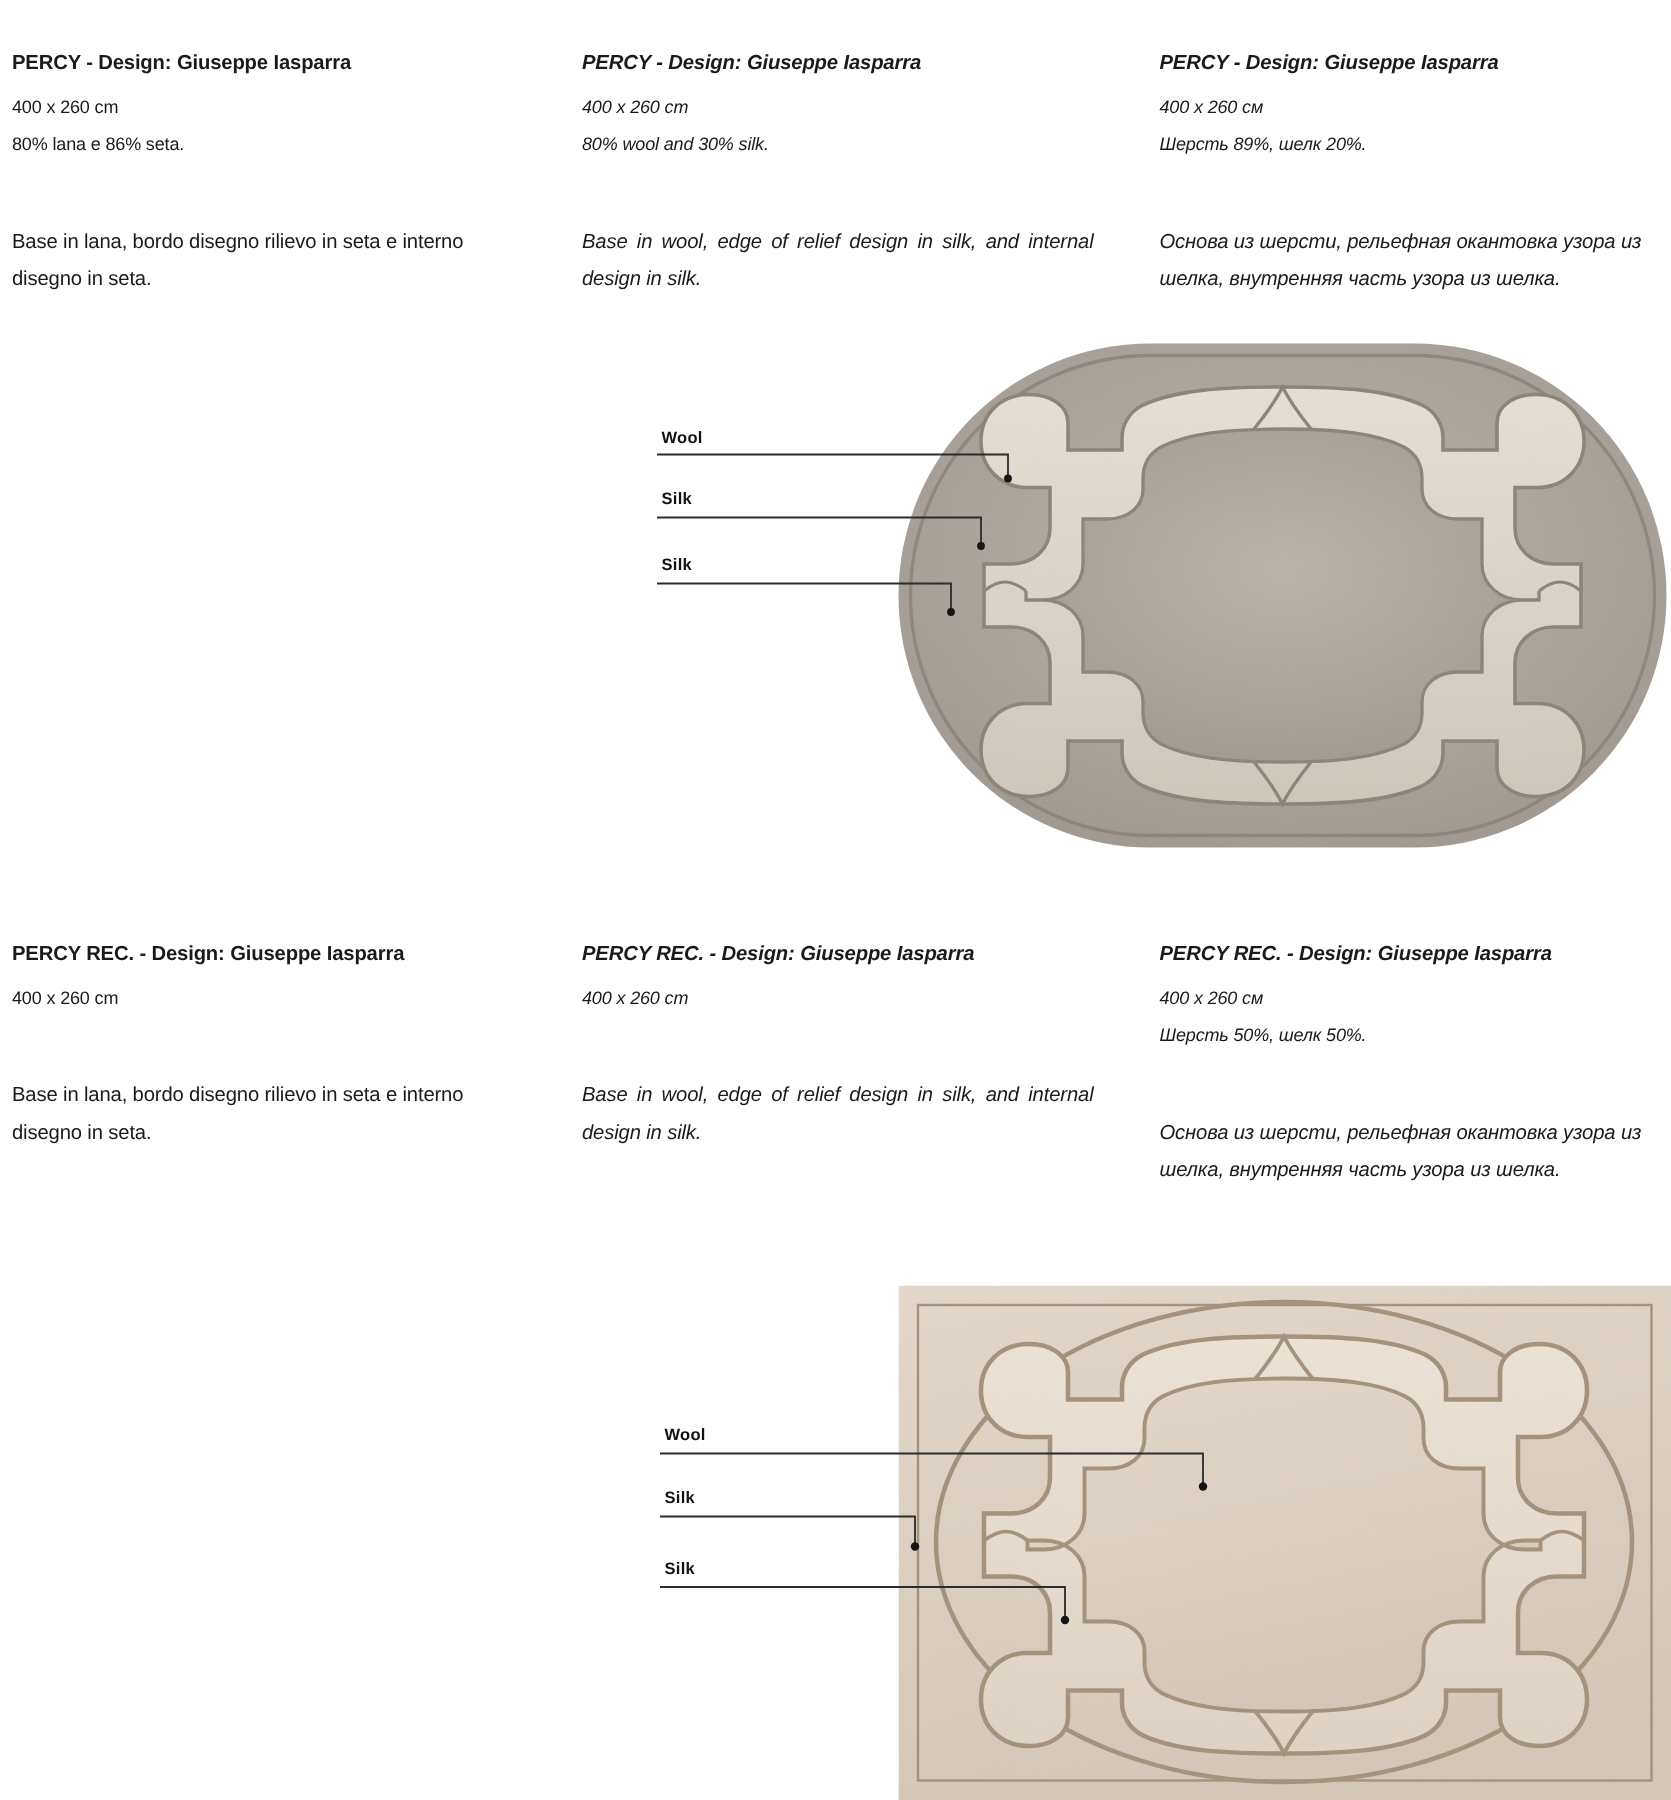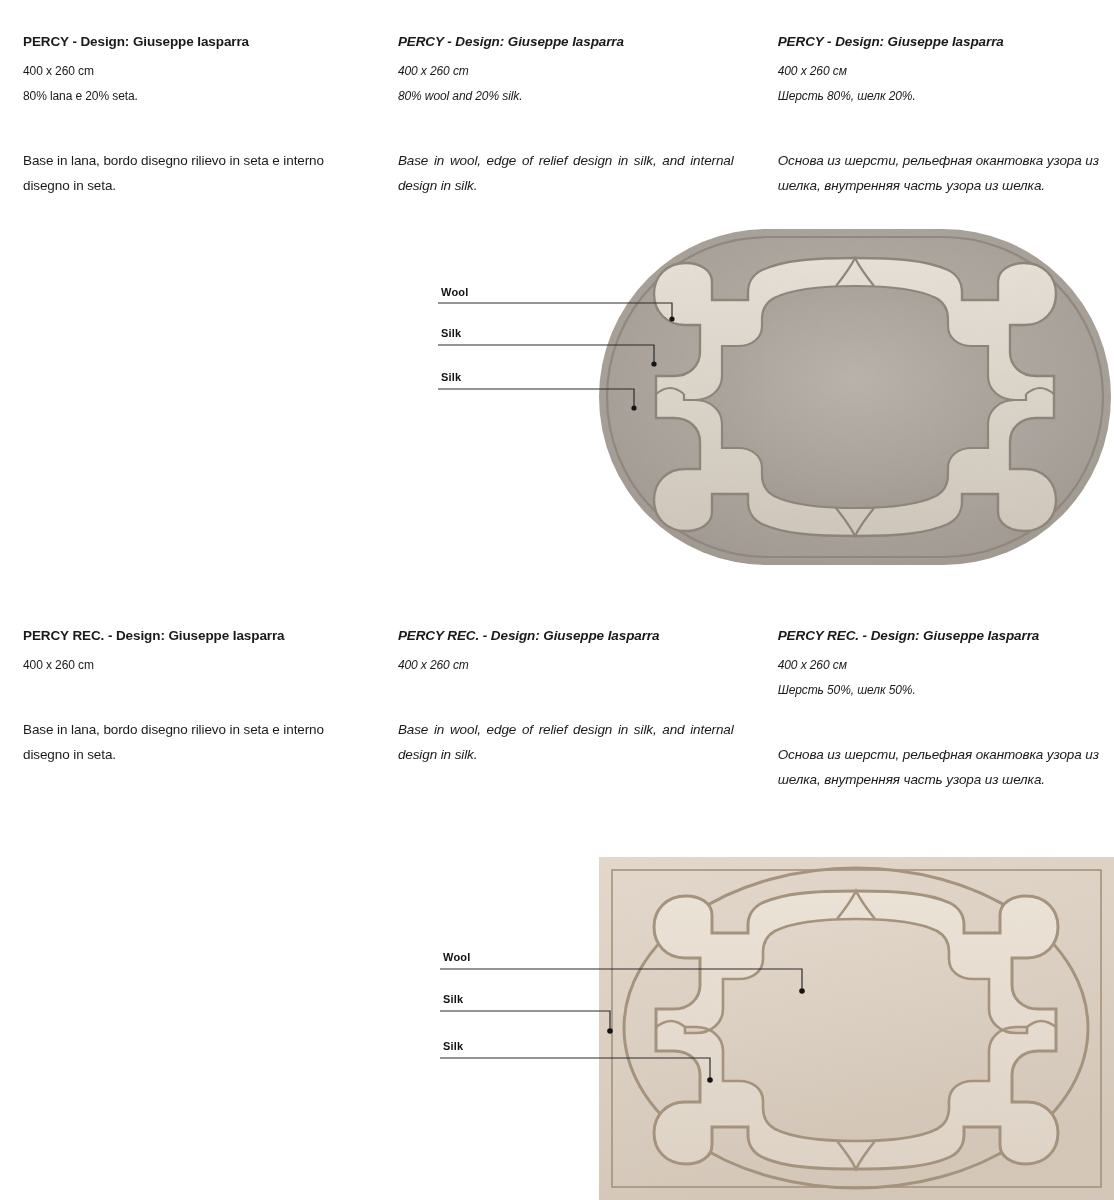--- a/index.html
+++ b/index.html
@@ -7,21 +7,21 @@
     width: 1114px;
     height: 1200px;
     background: #ffffff;
     font-family: "Liberation Sans", sans-serif;
     color: #1a1a1a;
     overflow: hidden;
   }
   .page { position: relative; width: 1114px; height: 1200px; }
 
   
-  .spec-row { position: absolute; left: 0; width: 1114px; display: flex; padding-left: 15px; }
+  .spec-row { position: absolute; left: 0; width: 1114px; display: flex; }
   .spec-col { position: relative; }
   .spec-col.c1 { width: 380px; padding-left: 8px; }
   .spec-col.c2 { width: 385px; padding-left: 8px; }
   .spec-col.c3 { width: 349px; padding-left: 8px; }
 
   .spec-title {
     font-size: 13.5px;
     font-weight: bold;
     letter-spacing: -0.1px;
     margin-bottom: 10px;
@@ -64,35 +64,35 @@
 </head>
 <body>
 
 <div class="page">
 
   <div class="spec-row" style="top:34px;">
 
     <div class="spec-col c1">
       <div class="spec-title">PERCY - Design: Giuseppe Iasparra</div>
       <div class="spec-line">400 x 260 cm</div>
-      <div class="spec-line">80% lana e 20% seta.</div>
+      <div class="spec-line">80% lana e 86% seta.</div>
       <div class="spec-para">Base in lana, bordo disegno rilievo in seta e interno disegno in seta.</div>
     </div>
 
     <div class="spec-col c2 ital">
       <div class="spec-title">PERCY - Design: Giuseppe Iasparra</div>
       <div class="spec-line">400 x 260 cm</div>
-      <div class="spec-line">80% wool and 20% silk.</div>
+      <div class="spec-line">80% wool and 30% silk.</div>
       <div class="spec-para">Base in wool, edge of relief design in silk, and internal design in silk.</div>
     </div>
 
     <div class="spec-col c3 ital">
       <div class="spec-title">PERCY - Design: Giuseppe Iasparra</div>
       <div class="spec-line">400 x 260 см</div>
-      <div class="spec-line">Шерсть 80%, шелк 20%.</div>
+      <div class="spec-line">Шерсть 89%, шелк 20%.</div>
       <div class="spec-para">Основа из шерсти, рельефная окантовка узора из шелка, внутренняя часть узора из шелка.</div>
     </div>
   </div>
 
   <div class="rug" style="left:596px; top:226px;">
     <svg width="518" height="342" viewBox="0 0 518 342" xmlns="http://www.w3.org/2000/svg">
       <defs>
         <clipPath id="ovalClip">
           <rect x="3" y="3" width="512" height="336" rx="168" ry="168"></rect>
         </clipPath>

